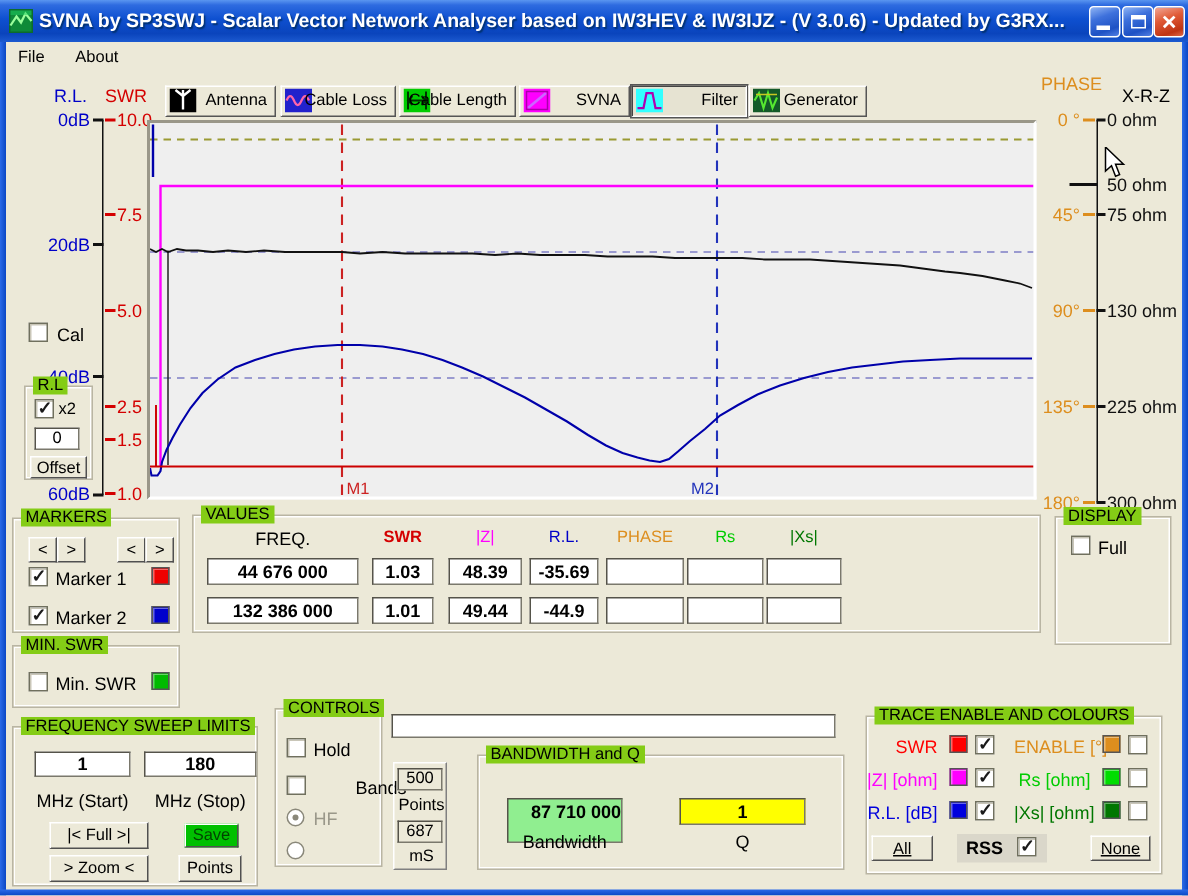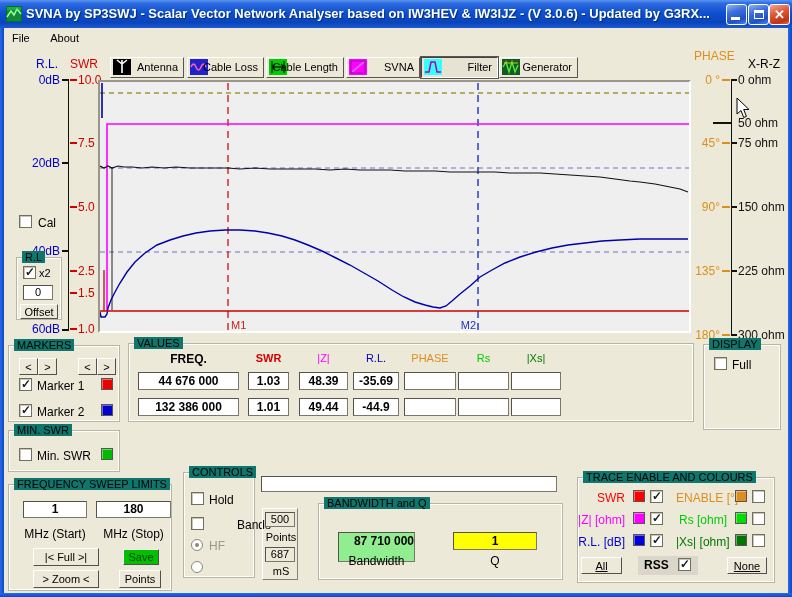--- a/index.html
+++ b/index.html
@@ -25,21 +25,21 @@
   
   .toolbtn { position:absolute; top:57px; height:21px; background:#ECE9D8; border:1px solid #888;
     border-top-color:#fff; border-left-color:#fff; border-right-color:#555; border-bottom-color:#555;
     font-size:11px; color:#000; }
   .toolbtn.pressed { border-top-color:#444; border-left-color:#444; border-right-color:#fff; border-bottom-color:#fff;
     background:#E6E3D2; outline:1px solid #555; }
   .toolbtn .ticon { position:absolute; left:2px; top:1px; width:18px; height:16px; }
   .toolbtn .tlabel { position:absolute; right:5px; top:3px; }
   
   .group { position:absolute; border:1px solid #B9B5A3; box-shadow:1px 1px 0 #fff inset, -1px -1px 0 #fff inset; }
-  .group .legend { position:absolute; top:-7px; left:5px; background:#0f766e; padding:0 3px; font-size:11px; color:#000; white-space:nowrap; }
+  .group .legend { position:absolute; top:-7px; left:5px; background:#84cc16; padding:0 3px; font-size:11px; color:#000; white-space:nowrap; }
   
   .cb { position:absolute; width:13px; height:13px; background:#fff; border:1px solid #70705e;
     box-shadow:inset 1px 1px 0 #c9c6b8; }
   .cb.checked::before { content:"✓"; position:absolute; left:1px; top:-2px; font-size:12px; font-weight:bold; color:#1a1a1a; }
   .radio { position:absolute; width:12px; height:12px; border:1px solid #8a887a; border-radius:50%; background:#fff; }
   .radio.sel::before { content:""; position:absolute; left:3px; top:3px; width:4px; height:4px; border-radius:50%; background:#8a887a; }
   .lbl { position:absolute; font-size:11px; color:#000; white-space:nowrap; }
   .lbl.gray { color:#9a988a; }
   .swatch { position:absolute; width:12px; height:12px; border:1px solid #555; box-shadow:inset 1px 1px 0 rgba(255,255,255,.4); }
   .field { position:absolute; background:#fff; border:1px solid #7a786c; border-top-color:#55534a; border-left-color:#55534a;
@@ -50,21 +50,21 @@
   
   .ax-blue { position:absolute; font-size:12px; color:#0000C8; text-align:right; width:40px; }
   .ax-red { position:absolute; font-size:12px; color:#D40000; }
   .ax-orange { position:absolute; font-size:12px; color:#DD8E1E; text-align:right; width:34px; }
   .ax-black { position:absolute; font-size:12px; color:#111; white-space:nowrap; }
   .tick { position:absolute; height:2px; }
   
   .plot { position:absolute; left:98px; top:80px; width:593px; height:253px; background:#EFEFEF;
     border:2px solid #9a9789; border-right-color:#fff; border-bottom-color:#fff; }
   .vals-hdr { position:absolute; font-size:11px; font-weight:bold; text-align:center; }
-  .hdr-freq{color:#000;font-weight:bold;font-size:12px;} .hdr-swr{color:#D40000;} .hdr-z{color:#FF00FF;font-weight:normal;}
+  .hdr-freq{color:#000;font-weight:normal;font-size:12px;} .hdr-swr{color:#D40000;} .hdr-z{color:#FF00FF;font-weight:normal;}
   .hdr-rl{color:#0000C8;font-weight:normal;} .hdr-phase{color:#DD8E1E;font-weight:normal;} .hdr-rs{color:#00CC00;font-weight:normal;} .hdr-xs{color:#007700;font-weight:normal;}
   .tr-lbl { position:absolute; font-size:11px; text-align:right; white-space:nowrap; }
   .green-disp { background:#90EE90; }
   .yellow-disp { background:#FFFF00; }
   .save-btn { background:#00C000; color:#004400; }
   .rss-panel { position:absolute; background:#DAD7CA; }
 </style>
 </head>
 <body>
 
@@ -196,21 +196,21 @@
 <div class="tick" style="left:731px;top:270px;width:6px;background:#111;"></div>
 <div class="tick" style="left:731px;top:334px;width:6px;background:#111;"></div>
 <span class="ax-orange" style="left:686px;top:73px;">0 °</span>
 <span class="ax-orange" style="left:686px;top:136px;">45°</span>
 <span class="ax-orange" style="left:686px;top:200px;">90°</span>
 <span class="ax-orange" style="left:686px;top:264px;">135°</span>
 <span class="ax-orange" style="left:686px;top:328px;">180°</span>
 <span class="ax-black" style="left:738px;top:73px;">0 ohm</span>
 <span class="ax-black" style="left:738px;top:116px;">50 ohm</span>
 <span class="ax-black" style="left:738px;top:136px;">75 ohm</span>
-<span class="ax-black" style="left:738px;top:200px;">150 ohm</span>
+<span class="ax-black" style="left:738px;top:200px;">130 ohm</span>
 <span class="ax-black" style="left:738px;top:264px;">225 ohm</span>
 <span class="ax-black" style="left:738px;top:328px;">300 ohm</span>
 
 <svg class="abs" style="left:736px;top:98px;z-index:60;" width="16" height="22" viewBox="0 0 16 22">
   <polygon points="1,0 1,16 5,12.5 7.7,19.5 10.4,18.4 7.7,11.5 13,11.5" fill="#fff" stroke="#000" stroke-width="1"></polygon>
 </svg>
 
 <div class="plot">
   <svg width="589" height="249" viewBox="0 0 589 249">
     <line x1="0" y1="11" x2="589" y2="11" stroke="#9a9a33" stroke-width="1.3" stroke-dasharray="5,4"></line>

